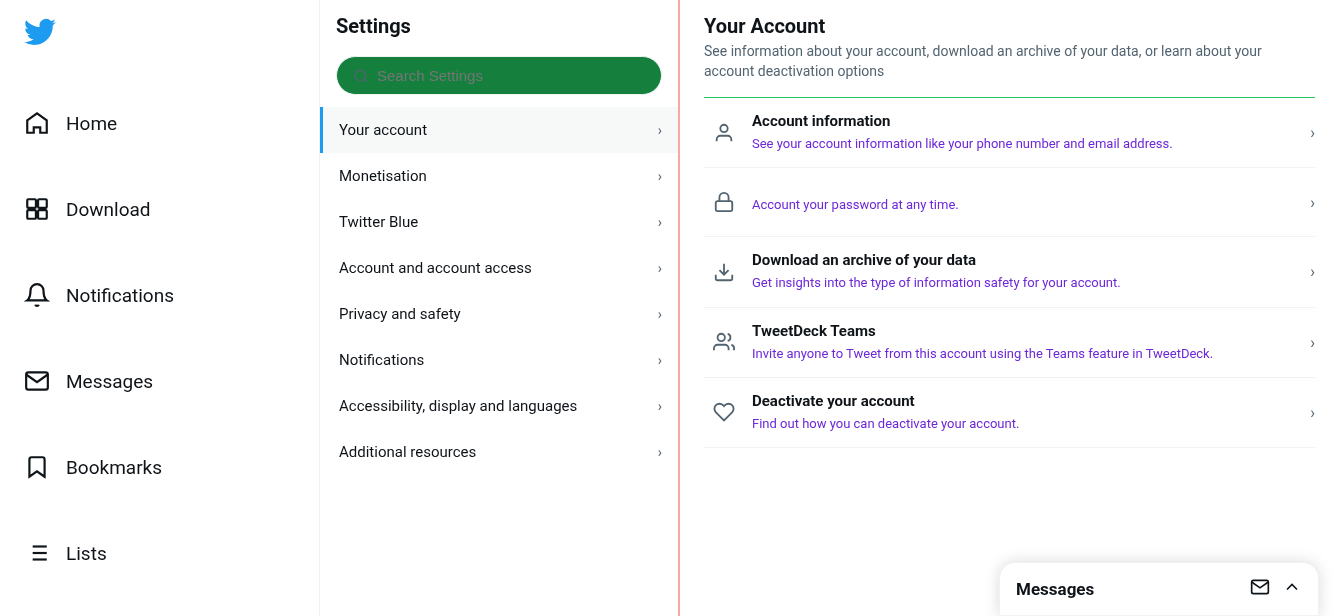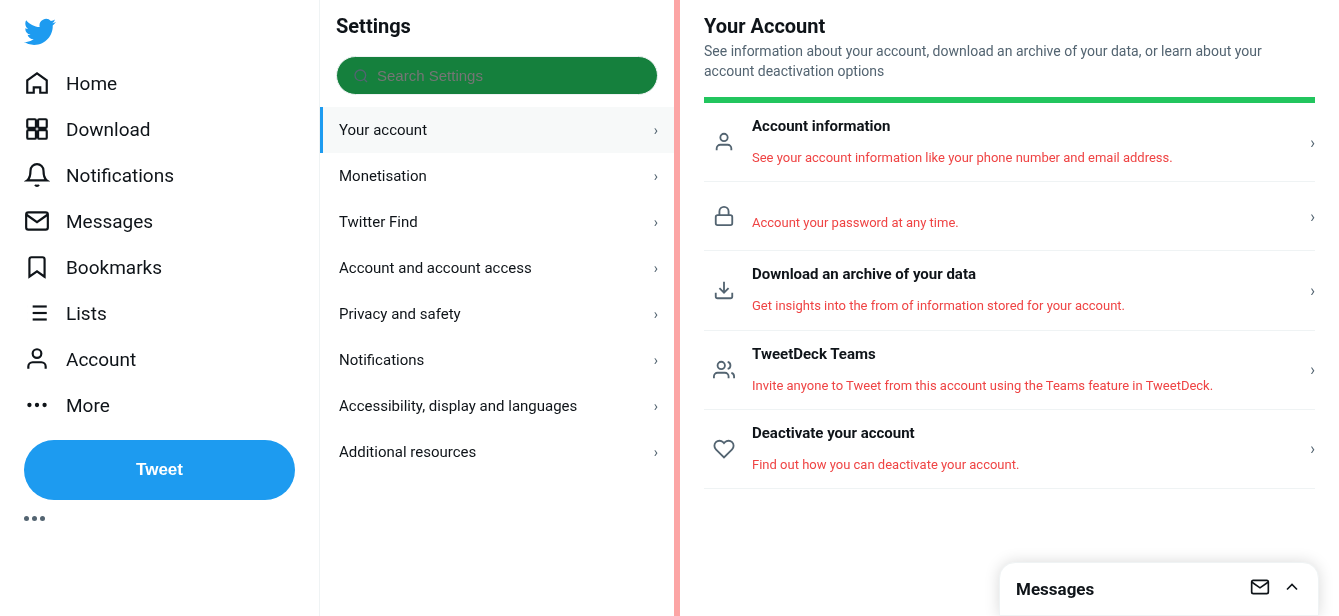--- a/index.html
+++ b/index.html
@@ -7,20 +7,21 @@
 
     
     .sidebar {
       width: 320px;
       min-width: 320px;
       border-right: 1px solid #eff3f4;
       display: flex;
       flex-direction: column;
       padding: 8px 12px;
       overflow-y: auto;
+      gap: 40px;
     }
     .sidebar-logo {
       padding: 8px 12px 4px 12px;
       margin-bottom: 4px;
     }
     .sidebar-logo svg { width: 32px; height: 32px; fill: #1d9bf0; }
     .sidebar-nav-item {
       display: flex;
       align-items: center;
       padding: 10px 12px;
@@ -52,21 +53,21 @@
       padding: 8px 12px;
     }
     .more-dots span {
       width: 5px; height: 5px; border-radius: 50%; background: #536471; display: block;
     }
 
     
     .settings-panel {
       width: 360px;
       min-width: 360px;
-      border-right: 6px solid #fca5a5;
+      border-right: 2px solid #fca5a5;
       display: flex;
       flex-direction: column;
       overflow-y: auto;
     }
     .settings-header {
       font-size: 20px;
       font-weight: 700;
       padding: 14px 16px 10px 16px;
       color: #0f1419;
     }
@@ -116,21 +117,21 @@
     .content-header {
       font-size: 20px;
       font-weight: 700;
       color: #0f1419;
       padding: 14px 0 4px 0;
     }
     .content-subheader {
       font-size: 14px;
       color: #536471;
       padding-bottom: 16px;
-      border-bottom: 6px solid #22c55e;
+      border-bottom: 1px solid #22c55e;
       line-height: 1.4;
     }
     .content-row {
       display: flex;
       align-items: center;
       padding: 14px 0;
       border-bottom: 1px solid #eff3f4;
       cursor: pointer;
       gap: 8px;
     }
@@ -138,21 +139,21 @@
       width: 40px;
       height: 40px;
       display: flex;
       align-items: center;
       justify-content: center;
       flex-shrink: 0;
       color: #536471;
     }
     .content-row-text { flex: 1; }
     .row-title { font-size: 15px; font-weight: 700; color: #0f1419; }
-    .row-desc { font-size: 13px; color: #ef4444; margin-top: 14px; line-height: 1.4; }
+    .row-desc { font-size: 13px; color: #6d28d9; margin-top: 5px; line-height: 1.4; }
     .content-row-chevron { color: #536471; font-size: 16px; }
 
     
     .messages-popup {
       position: fixed;
       bottom: 0;
       right: 20px;
       width: 320px;
       background: #fff;
       border-radius: 16px 16px 0 0;
@@ -291,21 +292,21 @@
 
   <div class="settings-menu-item active">
     <span>Your account</span>
     <span class="chevron">›</span>
   </div>
   <div class="settings-menu-item">
     <span>Monetisation</span>
     <span class="chevron">›</span>
   </div>
   <div class="settings-menu-item">
-    <span>Twitter Find</span>
+    <span>Twitter Blue</span>
     <span class="chevron">›</span>
   </div>
   <div class="settings-menu-item">
     <span>Account and account access</span>
     <span class="chevron">›</span>
   </div>
   <div class="settings-menu-item">
     <span>Privacy and safety</span>
     <span class="chevron">›</span>
   </div>
@@ -357,21 +358,21 @@
   <div class="content-row">
     <div class="content-row-icon">
       <svg width="22" height="22" viewBox="0 0 24 24" fill="none" stroke="currentColor" stroke-width="2">
           <path d="M21 15v4a2 2 0 01-2 2H5a2 2 0 01-2-2v-4"></path>
           <polyline points="7 10 12 15 17 10"></polyline>
           <line x1="12" y1="15" x2="12" y2="3"></line>
         </svg>
     </div>
     <div class="content-row-text">
       <div class="row-title">Download an archive of your data</div>
-      <div class="row-desc">Get insights into the from of information stored for your account.</div>
+      <div class="row-desc">Get insights into the type of information safety for your account.</div>
     </div>
     <span class="content-row-chevron">›</span>
   </div>
 
   <div class="content-row">
     <div class="content-row-icon">
       <svg width="22" height="22" viewBox="0 0 24 24" fill="none" stroke="currentColor" stroke-width="2">
           <path d="M17 21v-2a4 4 0 00-4-4H5a4 4 0 00-4 4v2"></path>
           <circle cx="9" cy="7" r="4"></circle>
           <path d="M23 21v-2a4 4 0 00-3-3.87"></path>

